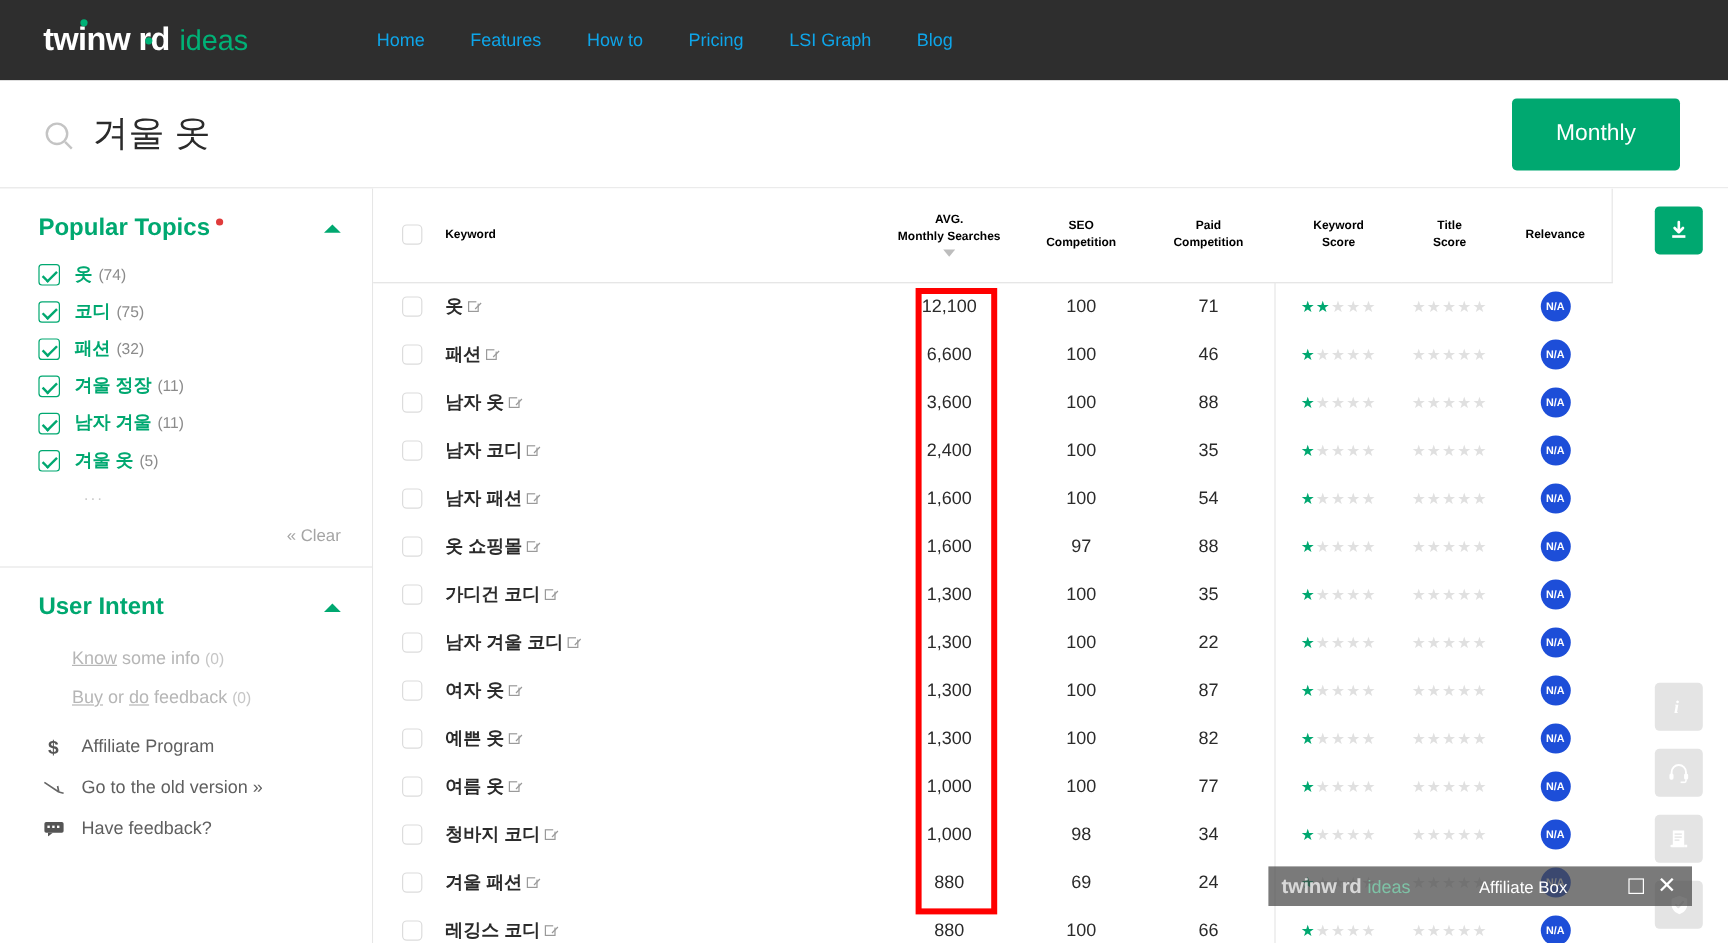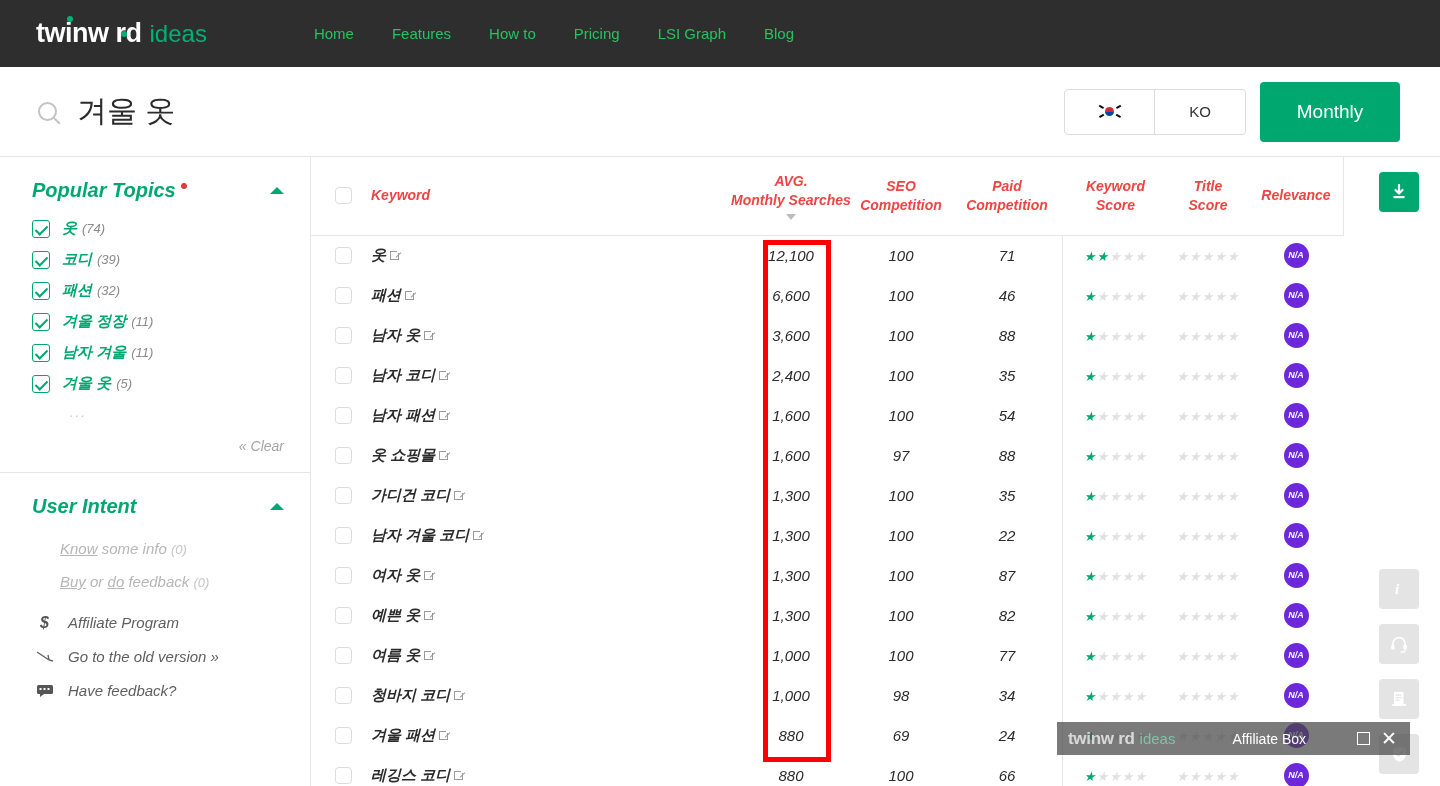--- a/index.html
+++ b/index.html
@@ -26,21 +26,21 @@
   .logo-dot-i {
     position: absolute; width: 6px; height: 6px; border-radius: 50%;
     background: #00b176; left: 31px; top: -2px;
   }
   .logo-dot-mid {
     position: absolute; width: 6px; height: 6px; border-radius: 50%;
     background: #00b176; left: 85px; top: 13px;
   }
   .navlinks { display: flex; margin-left: 88px; gap: 0px; }
   .navlink {
-    color: #22c55e; font-size: 15px; padding: 6px 19px; cursor: pointer;
+    color: #0ea5e9; font-size: 15px; padding: 6px 19px; cursor: pointer;
     text-decoration: none;
   }
 
   
   .searchbar {
     height: 90px; background: #fff; display: flex; align-items: center;
     border-bottom: 1px solid #e6e6e6; position: relative;
   }
   .query-wrap { display: flex; align-items: center; margin-left: 38px; }
   .mag {
@@ -89,21 +89,21 @@
   }
   .flag .b1, .flag .b2, .flag .b3, .flag .b4 {
     position: absolute; width: 5px; height: 1.5px; background: #111;
   }
   .flag .b1 { left: 0px; top: 2px; transform: rotate(30deg); }
   .flag .b2 { left: 17px; top: 2px; transform: rotate(-30deg); }
   .flag .b3 { left: 0px; top: 11px; transform: rotate(-30deg); }
   .flag .b4 { left: 17px; top: 11px; transform: rotate(30deg); }
 
   
-  .body-wrap { display: flex; height: 629px; font-style: italic; }
+  .body-wrap { display: flex; height: 629px; }
 
   
   .sidebar { width: 311px; border-right: 1px solid #e6e6e6; background: #fff; }
   .panel { padding: 22px 26px 18px 32px; }
   .panel + .panel { border-top: 1px solid #e6e6e6; }
   .panel-head { display: flex; align-items: flex-start; justify-content: space-between; }
   .panel-title {
     color: #00a870; font-size: 20px; font-weight: bold; position: relative;
   }
   .sup-dot {
@@ -145,21 +145,21 @@
   }
   .link-ico {
     width: 26px; display: flex; justify-content: center; align-items: center;
     margin-right: 10px; color: #555; font-size: 16px; flex: none;
   }
 
   
   .table-area { flex: 1; position: relative; background: #fff; overflow: hidden; }
   .tbl { width: 1033px; border-collapse: collapse; table-layout: fixed; }
   .tbl thead th {
-    font-size: 14px; font-weight: bold; color: #ef4444; vertical-align: middle;
+    font-size: 10px; font-weight: bold; color: #000000; vertical-align: middle;
     padding: 0; height: 78px; border-bottom: 1px solid #e6e6e6; line-height: 1.35;
   }
   .th-kw { text-align: left; padding-left: 24px !important; }
   .sort-caret {
     width: 0; height: 0; border-left: 5px solid transparent;
     border-right: 5px solid transparent; border-top: 6px solid #bdbdbd;
     margin: 4px auto 0;
   }
   .col-kw     { width: 420px; }
   .col-avg    { width: 120px; }
@@ -193,21 +193,21 @@
   .vdiv {
     position: absolute; left: 751px; top: 78px; width: 1px; bottom: 0; background: #e6e6e6;
   }
   .tbl-right-border {
     position: absolute; left: 1032px; top: 0; width: 1px; height: 78px; background: #e6e6e6;
   }
   .stars { letter-spacing: 1px; font-size: 13px; white-space: nowrap; }
   .star-on { color: #00a870; }
   .star-off { color: #e0e0e0; }
   .na-badge {
-    width: 25px; height: 25px; border-radius: 50%; background: #6d28d9; color: #fff;
+    width: 25px; height: 25px; border-radius: 50%; background: #1d4ed8; color: #fff;
     font-size: 9px; font-weight: bold; display: inline-flex; align-items: center;
     justify-content: center; vertical-align: middle;
   }
 
   
   .red-box {
     position: absolute; left: 452px; top: 83px; width: 68px; height: 522px;
     border: 5px solid #ff0000; pointer-events: none; z-index: 30;
   }
 
@@ -265,32 +265,20 @@
       <a class="navlink">Blog</a>
     </div>
   </div>
 
   <div class="searchbar">
     <div class="query-wrap">
       <span class="mag"></span>
       <span class="query-text">겨울 옷</span>
     </div>
     <div class="sb-right">
-      <div class="lang-group">
-        <div class="lang-flag">
-          <span class="flag">
-            <span class="circ"></span>
-              <span class="b1"></span>
-              <span class="b2"></span>
-            <span class="b3"></span>
-              <span class="b4"></span>
-          </span>
-        </div>
-        <div class="lang-code">KO</div>
-      </div>
       <button class="search-btn">Monthly</button>
     </div>
   </div>
 
   <div class="body-wrap">
 
     <aside class="sidebar">
 
       <div class="panel">
         <div class="panel-head">
@@ -301,21 +289,21 @@
         </div>
         <div class="topic-list">
           <div class="topic-row">
             <span class="cb-green"></span>
             <span class="topic-label">옷</span>
             <span class="topic-count">(74)</span>
           </div>
           <div class="topic-row">
             <span class="cb-green"></span>
             <span class="topic-label">코디</span>
-            <span class="topic-count">(39)</span>
+            <span class="topic-count">(75)</span>
           </div>
           <div class="topic-row">
             <span class="cb-green"></span>
             <span class="topic-label">패션</span>
             <span class="topic-count">(32)</span>
           </div>
           <div class="topic-row">
             <span class="cb-green"></span>
             <span class="topic-label">겨울 정장</span>
             <span class="topic-count">(11)</span>

